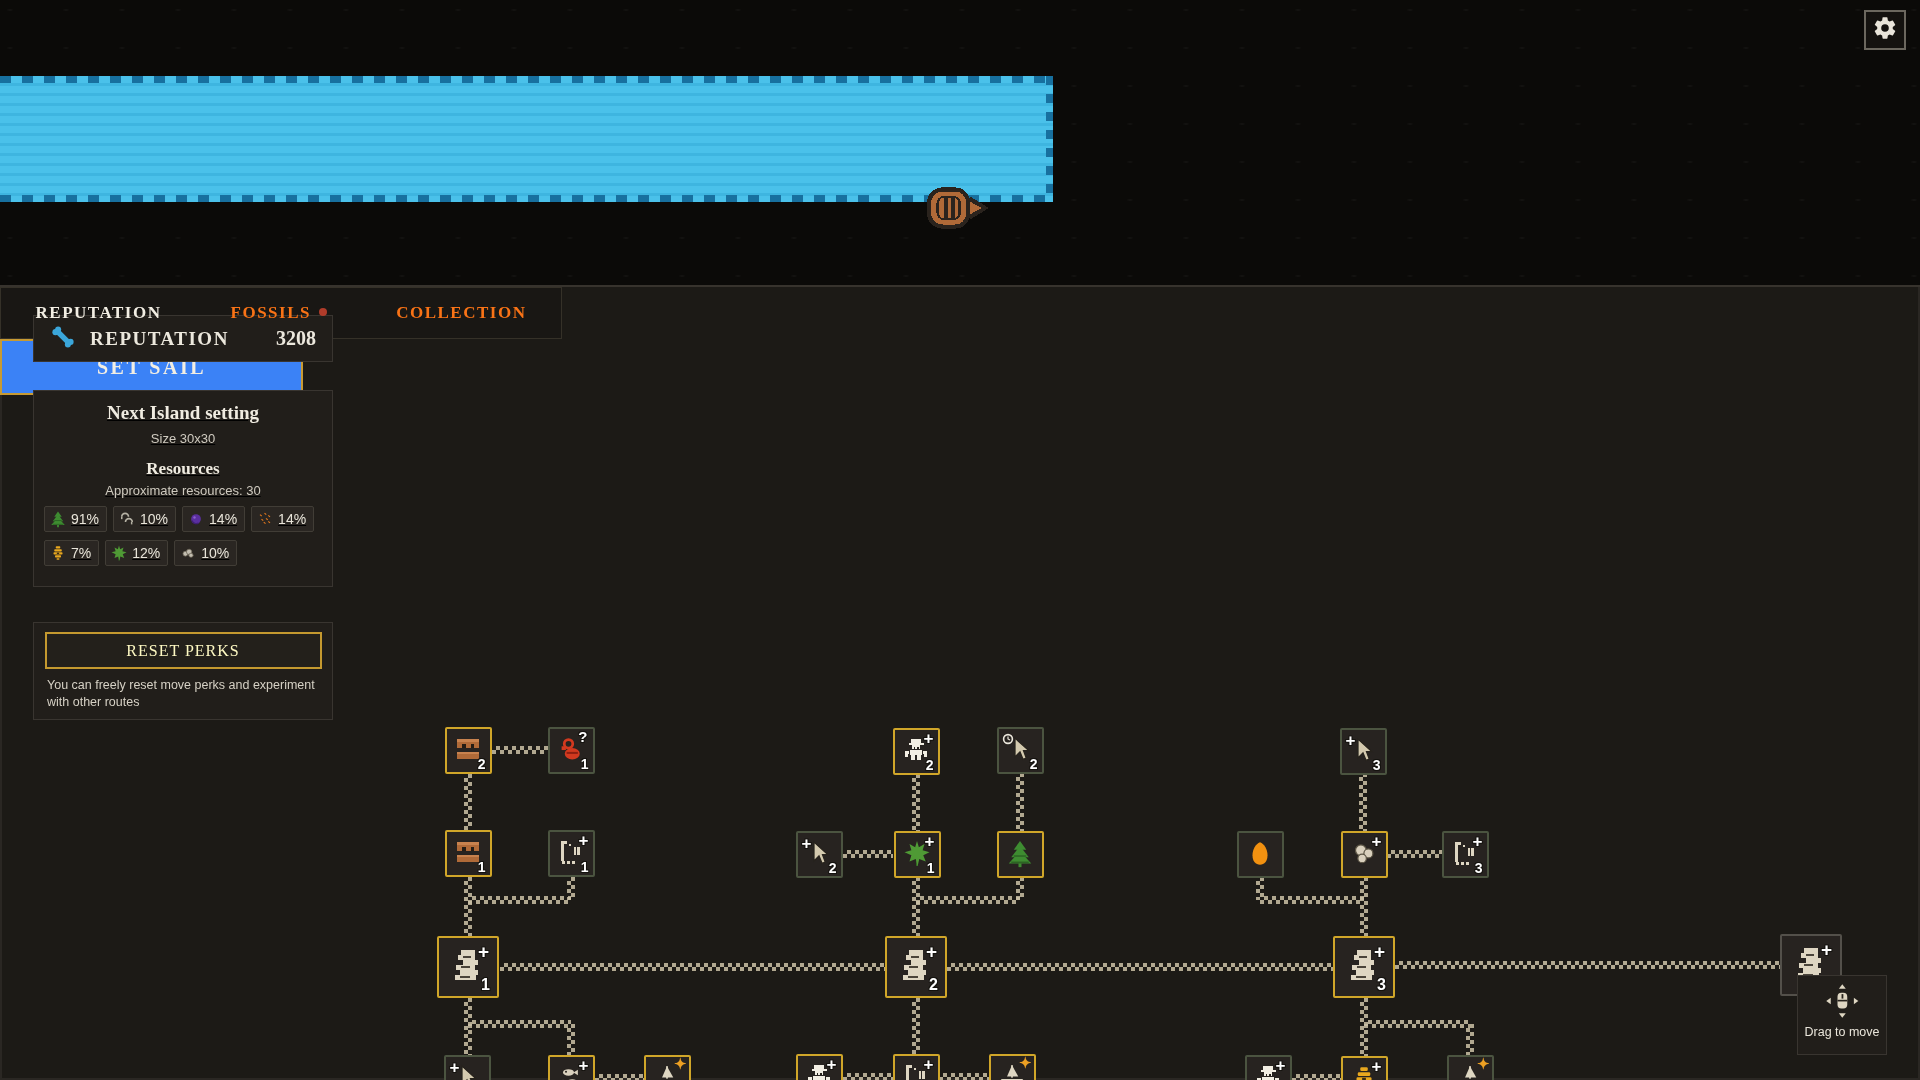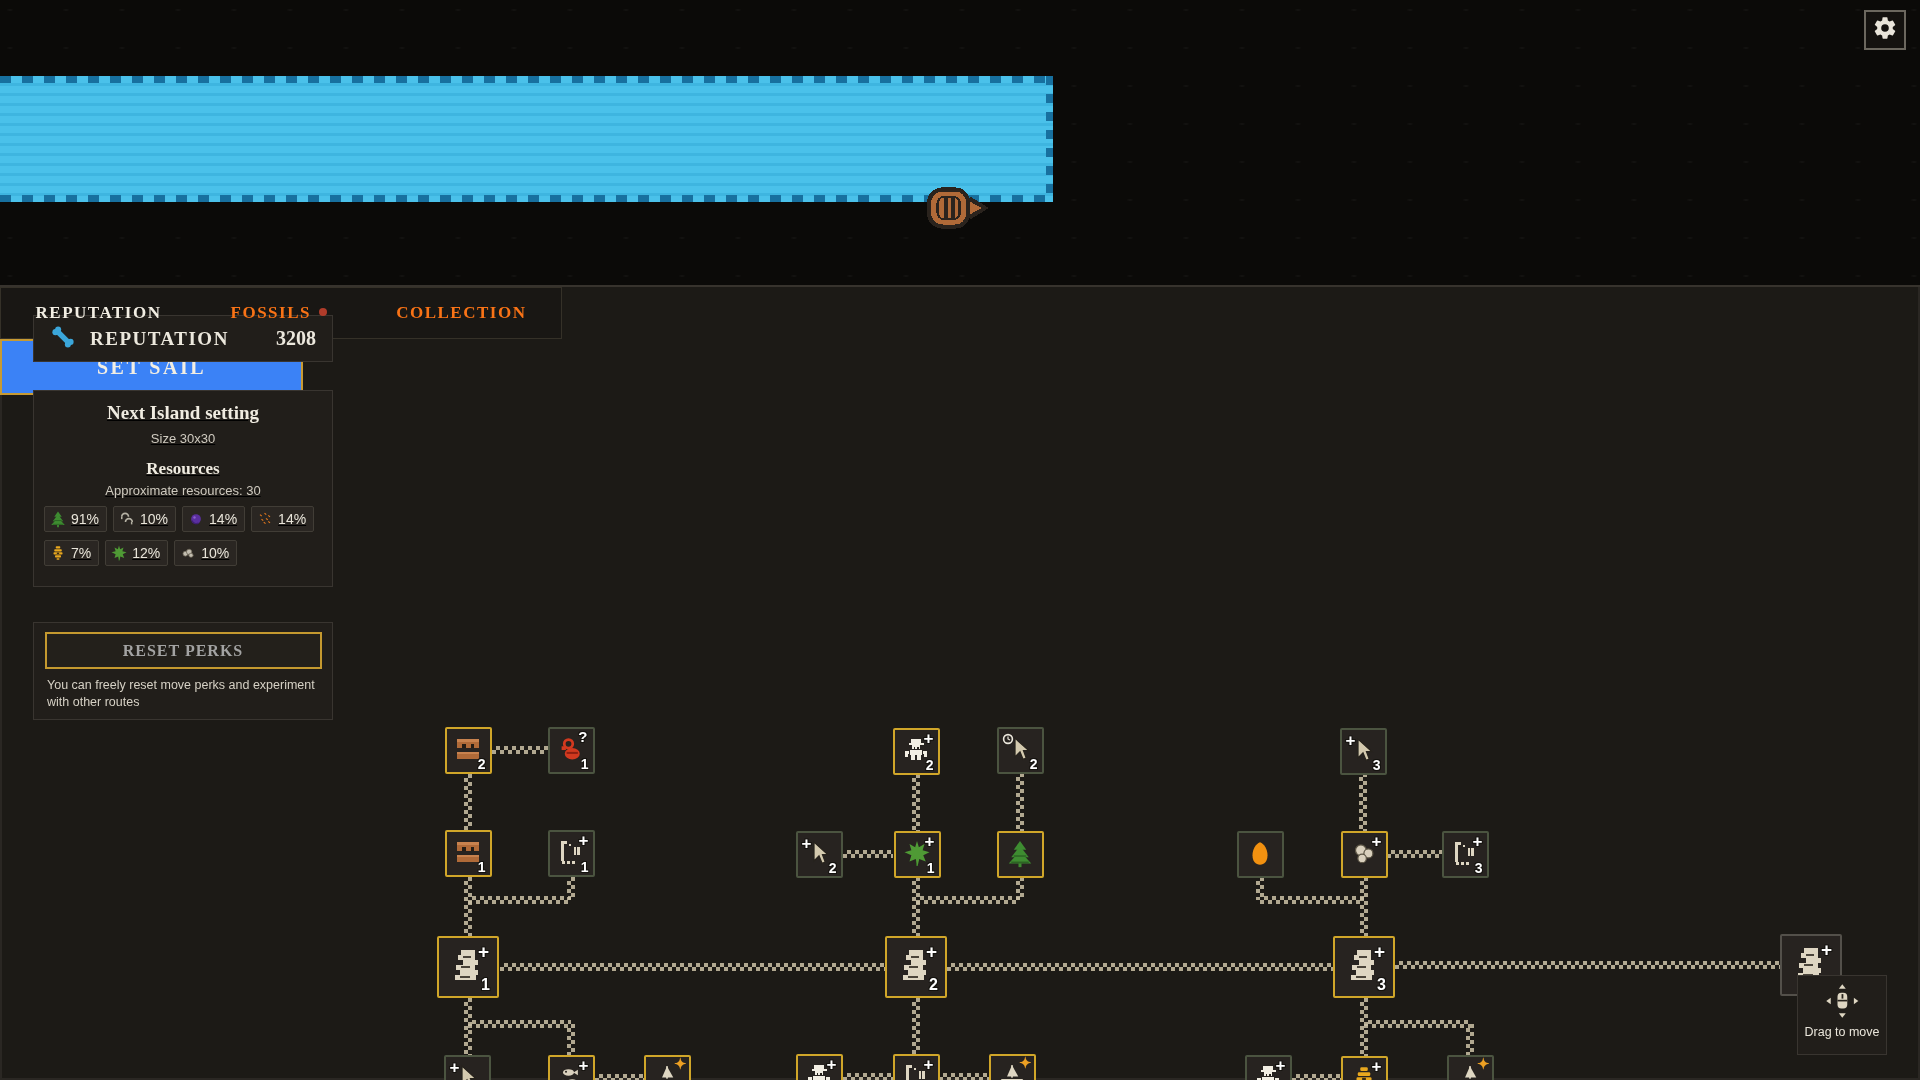--- a/index.html
+++ b/index.html
@@ -75,21 +75,21 @@
   .pi-res{font-size:17px;font-weight:bold;color:#f0ece1;margin-top:13px;}
   .pi-approx{font-size:13px;color:#cfcabf;margin-top:4px;}
   .chip-row{display:flex;gap:6px;margin:8px 0 0 10px;}
   .chip{display:inline-flex;align-items:center;gap:4px;background:#2a2622;border:1px solid #413d36;
         border-radius:2px;padding:3px 7px 3px 4px;font-size:14px;color:#e9e5da;}
 
   
   #reset-panel{left:33px;top:335px;width:300px;height:98px;}
   #reset-btn{display:block;margin:9px auto 8px;width:277px;height:37px;line-height:33px;text-align:center;
              border:2px solid #c4992f;background:#23201b;box-sizing:border-box;
-             font-family:"Liberation Serif",serif;font-size:16px;font-weight:bold;letter-spacing:1px;color:#a3a3a3;cursor:pointer;}
+             font-family:"Liberation Serif",serif;font-size:16px;font-weight:normal;letter-spacing:1px;color:#fef9c3;cursor:pointer;}
   #reset-desc{font-size:12.5px;color:#d6d1c5;line-height:1.35;margin:4px 6px 0 13px;text-align:left;}
 
   
   #drag-box{left:1797px;top:688px;width:90px;height:80px;text-align:center;cursor:grab;}
   #drag-box .drag-icon{margin-top:7px;}
   #drag-box .drag-label{font-size:12.5px;color:#e9e5da;margin-top:2px;}
 
   
   #edges,#nodes{position:absolute;left:0;top:0;width:1920px;height:1080px;pointer-events:none;}
   .edge{

